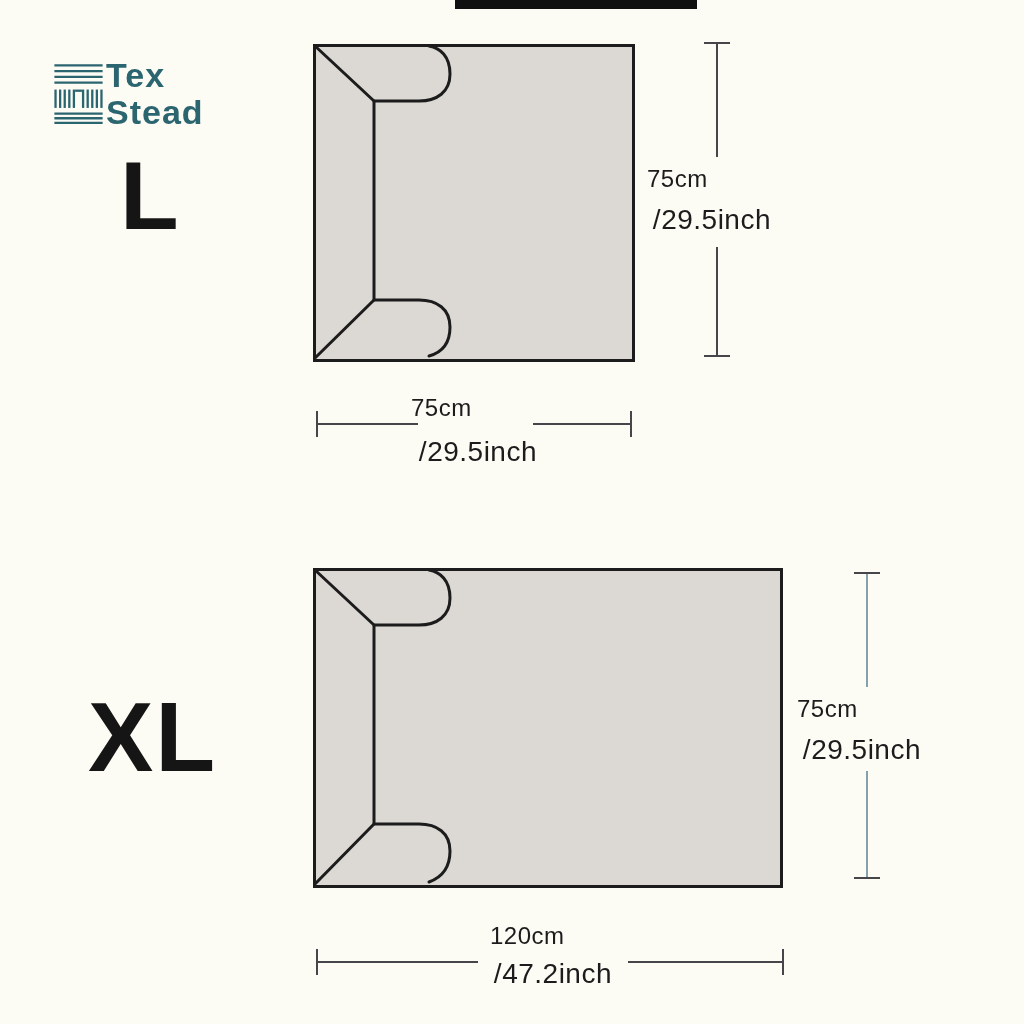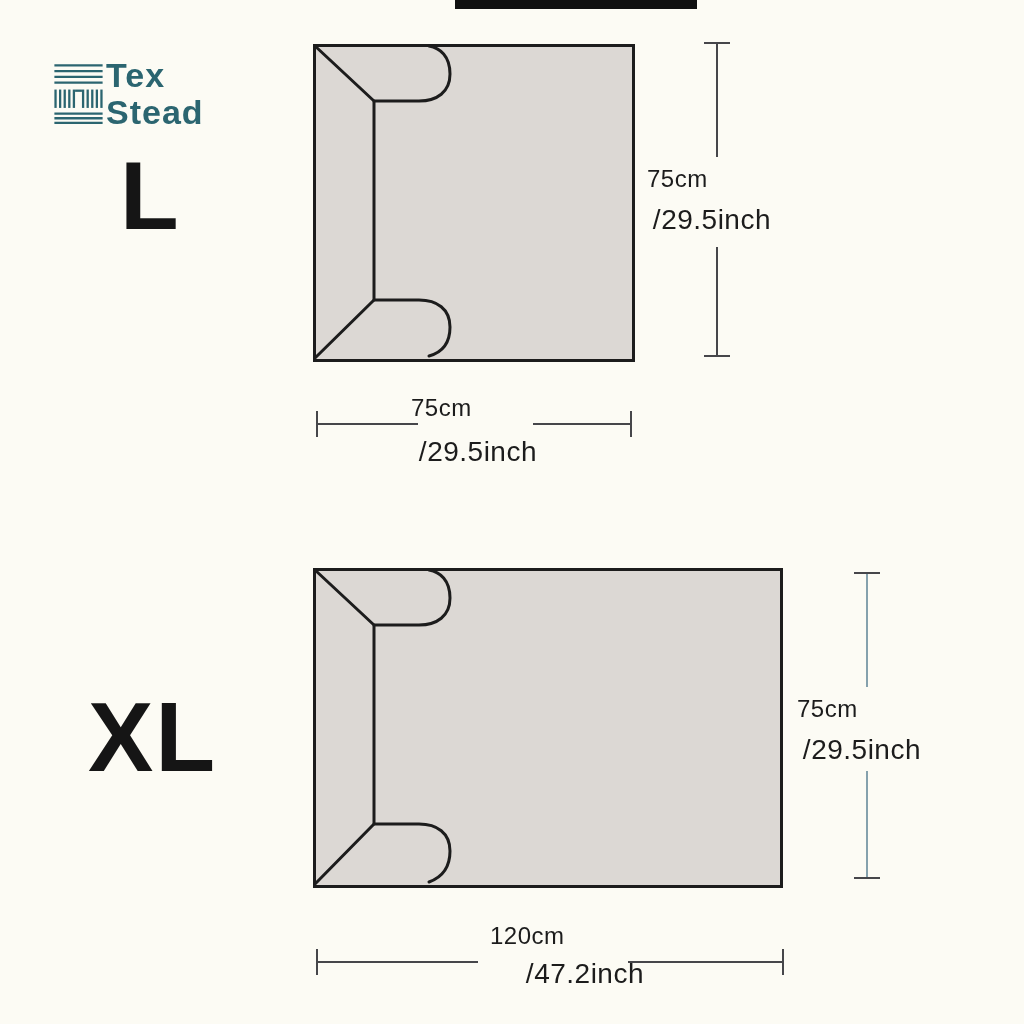--- a/index.html
+++ b/index.html
@@ -65,21 +65,21 @@
   .hdim .cap-left  { left: 0; }
   .hdim .cap-right { right: 0; }
   .hdim-l .cap-left,  .hdim-l .cap-right  { top: 17px; }
   .hdim-l .seg-left  { left: 2px;  top: 29px; width: 100px; }
   .hdim-l .label-cm   { left: 95px;  top: 0;    width: 120px; }
   .hdim-l .label-inch { left: 101px; top: 42px; width: 120px; }
   .hdim-l .seg-right { left: 217px; top: 29px; width: 97px; }
   .hdim-xl .cap-left, .hdim-xl .cap-right { top: 31px; }
   .hdim-xl .seg-left  { left: 2px;  top: 43px; width: 160px; }
   .hdim-xl .label-cm   { left: 174px; top: 4px;    width: 120px; }
-  .hdim-xl .label-inch { left: 176px; top: 40px; width: 120px; margin-left: 32px; }
+  .hdim-xl .label-inch { left: 176px; top: 40px; width: 120px; }
   .hdim-xl .seg-right { left: 312px; top: 43px; width: 154px; }
 </style>
 </head>
 <body>
 
 <div class="abs top-bar-fragment"></div>
 
 <svg class="abs brand-icon" viewBox="0 0 46 54" aria-hidden="true">
   <line x1="2" y1="3" x2="44" y2="3"></line>
   <line x1="2" y1="8" x2="44" y2="8"></line>

